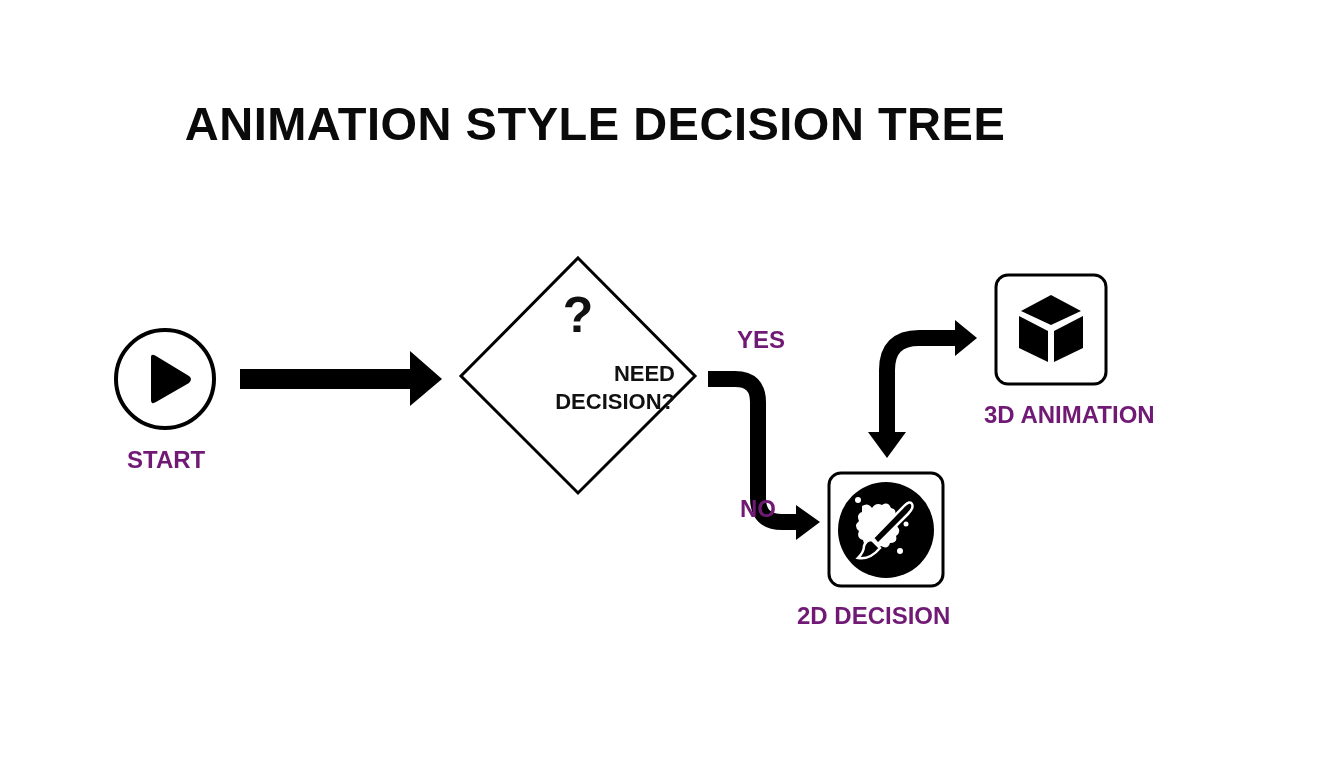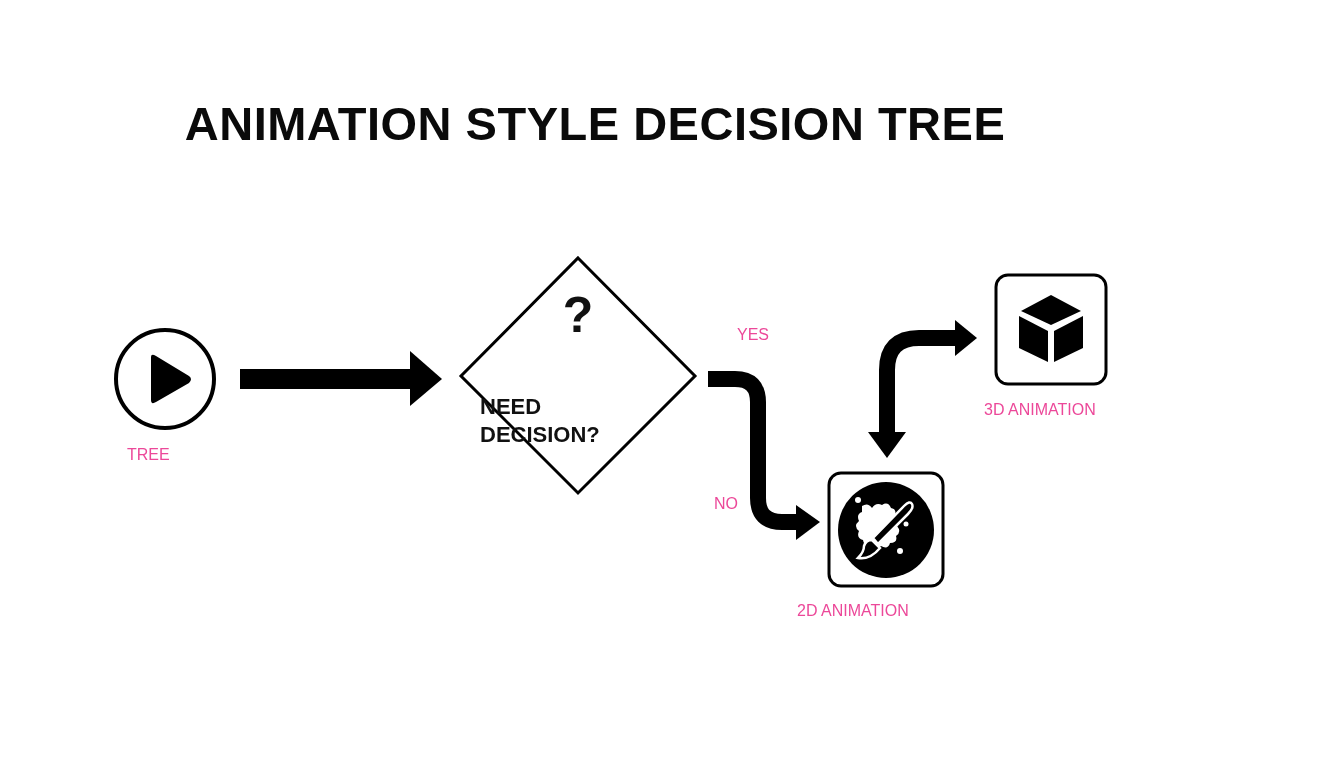--- a/index.html
+++ b/index.html
@@ -5,26 +5,26 @@
     html, body { margin: 0; padding: 0; }
     body {
       width: 1344px; height: 768px; background: #ffffff; position: relative; overflow: hidden;
       font-family: "Liberation Sans", "DejaVu Sans", sans-serif; color: #111;
     }
     .title {
       position: absolute; left: 0; top: 96px; width: 1190px; text-align: center;
       font-size: 47px; font-weight: bold; letter-spacing: 0.5px; color: #0a0a0a;
     }
     .label {
-      position: absolute; font-weight: normal; font-size: 16px; color: #ec4899; white-space: nowrap;
+      position: absolute; font-weight: bold; font-size: 24px; color: #701a75; white-space: nowrap;
     }
     svg.canvas { position: absolute; left: 0; top: 0; }
     .diamond-text {
-      position: absolute; left: 480px; top: 360px; width: 195px; text-align: left;
-      font-weight: bold; font-size: 22px; line-height: 28px; margin-top: 33px;
+      position: absolute; left: 480px; top: 360px; width: 195px; text-align: right;
+      font-weight: bold; font-size: 22px; line-height: 28px;
     }
     .diamond-q {
       position: absolute; left: 540px; top: 290px; width: 76px; text-align: center;
       font-weight: bold; font-size: 50px; line-height: 50px;
     }
   </style>
 </head>
 <body>
 
 <div class="title">ANIMATION STYLE DECISION TREE</div>
@@ -75,25 +75,25 @@
       <circle cx="900" cy="551" r="3" stroke="none"></circle>
       <circle cx="906" cy="524" r="2.5" stroke="none"></circle>
 
       <path d="M873 538 L904 506 Q910 500 912 504 Q914 508 908 514 L878 544 Z" fill="#000" stroke="#fff" stroke-width="2.5"></path>
 
       <path d="M872 540 L880 548 Q870 560 858 558 Q864 552 864 546 Q866 540 872 540 Z" fill="#000" stroke="#fff" stroke-width="2.5"></path>
     </g>
   </g>
 </svg>
 
-<div class="label" style="left:127px; top:446px;">TREE</div>
+<div class="label" style="left:127px; top:446px;">START</div>
 
 <div class="diamond-q">?</div>
 <div class="diamond-text">
   <div>NEED</div>
   <div>DECISION?</div>
 </div>
 
 <div class="label" style="left:737px; top:326px;">YES</div>
-<div class="label" style="left:714px; top:495px;">NO</div>
+<div class="label" style="left:740px; top:495px;">NO</div>
 
 <div class="label" style="left:984px; top:401px;">3D ANIMATION</div>
-<div class="label" style="left:797px; top:602px;">2D ANIMATION</div>
+<div class="label" style="left:797px; top:602px;">2D DECISION</div>
 
 </body></html>

